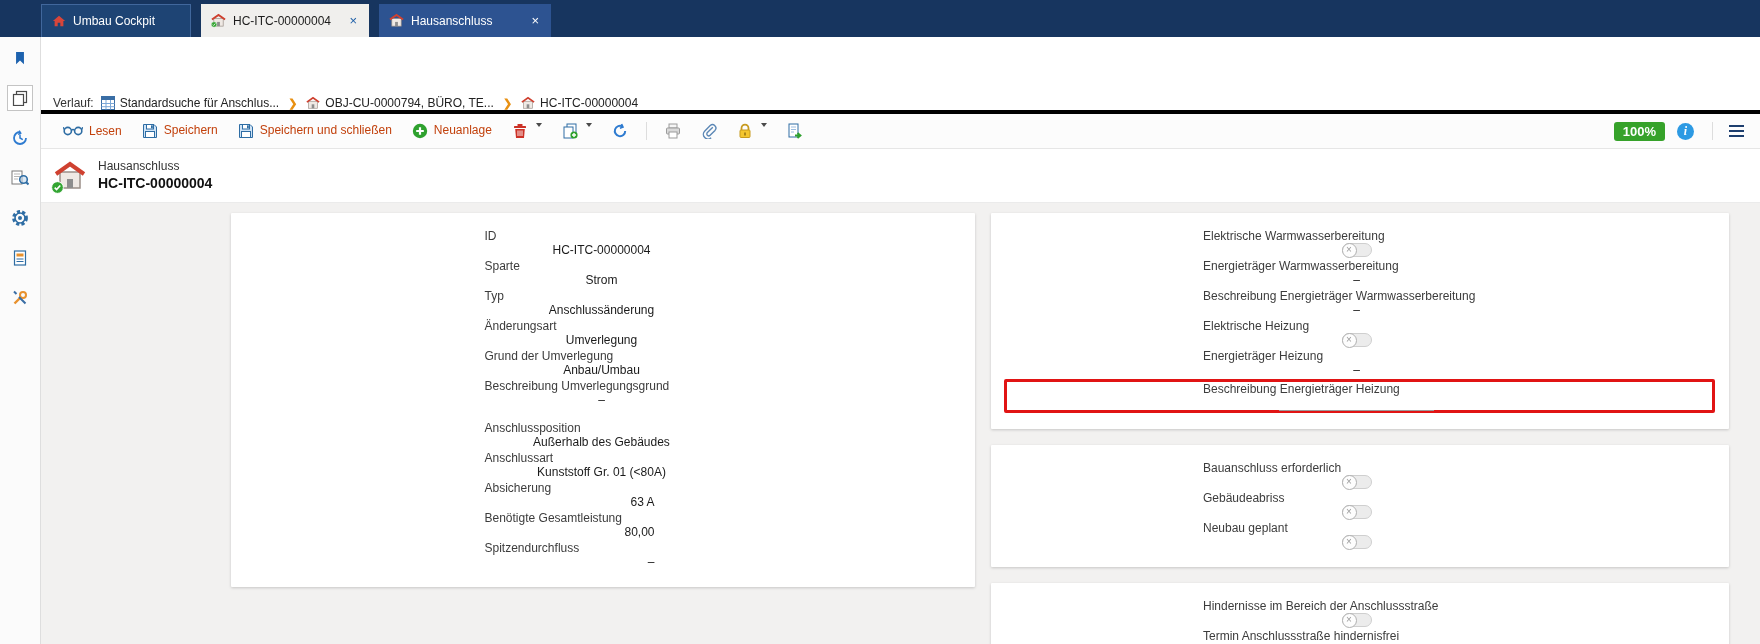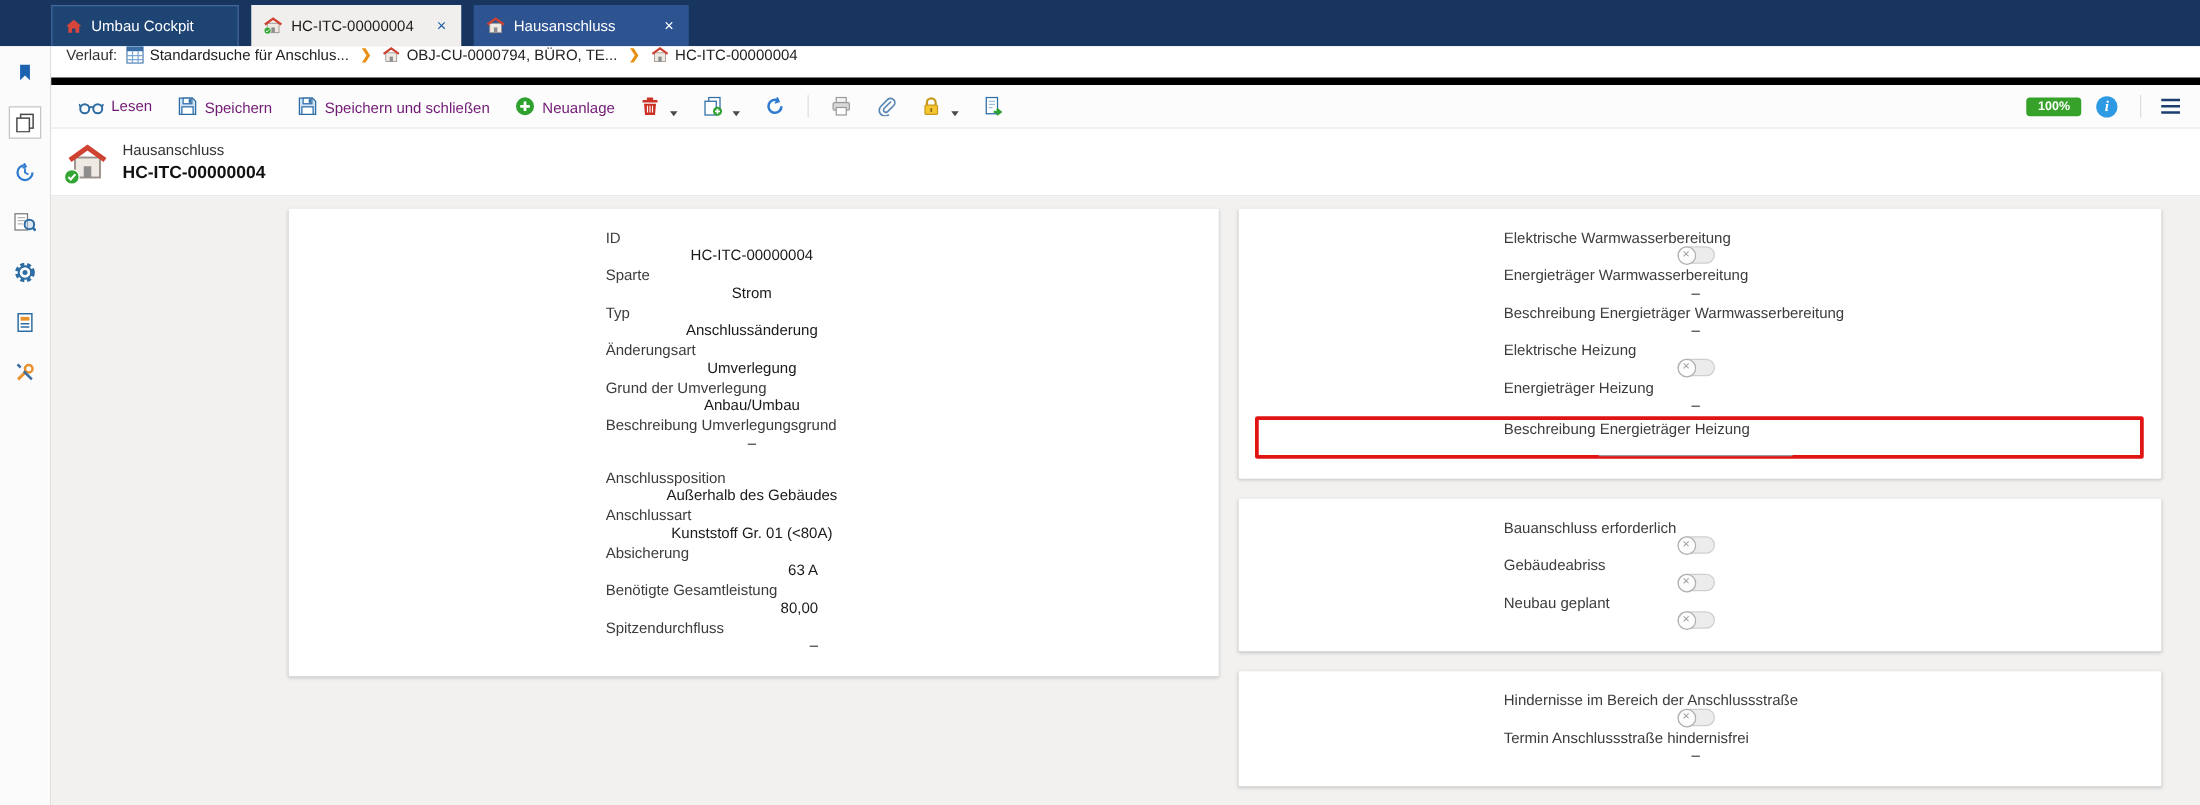--- a/index.html
+++ b/index.html
@@ -18,31 +18,31 @@
   .tab-blue .close { color:#fff; }
 
   
   .app-body { display:flex; height:607px; }
   .sidebar { width:41px; background:#fbfbfb; border-right:1px solid #dedede; display:flex; flex-direction:column; align-items:center; padding-top:8px; gap:14px; flex:none; }
   .side-btn { width:26px; height:26px; display:flex; align-items:center; justify-content:center; border:1px solid transparent; }
   .side-btn.selected { background:#fff; border:1px solid #c4c4c4; }
   .main { flex:1; min-width:0; display:flex; flex-direction:column; }
 
   
-  .breadcrumb { height:31px; background:#fff; display:flex; align-items:flex-start; padding-left:12px; gap:7px; border-bottom:6px solid #000000; white-space:nowrap; }
+  .breadcrumb { height:31px; background:#fff; display:flex; align-items:flex-end; padding-left:12px; gap:7px; border-bottom:4px solid #000000; white-space:nowrap;margin-top:46px; }
   .crumb { display:flex; align-items:center; gap:5px; color:#222; }
   .chev { color:#e89012; font-weight:bold; font-size:11px; padding:0 2px; }
 
   
   .toolbar { height:35px; background:#fcfcfc; border-bottom:1px solid #e6e6e6; display:flex; align-items:center; padding:0 10px 0 14px; gap:4px; }
-  .tbtn { display:flex; align-items:flex-end; gap:6px; padding:4px 8px; border-radius:3px; color:#701a75; white-space:nowrap; }
+  .tbtn { display:flex; align-items:flex-start; gap:6px; padding:4px 8px; border-radius:3px; color:#c2410c; white-space:nowrap; }
   .caret { width:0; height:0; border-left:3.5px solid transparent; border-right:3.5px solid transparent; border-top:4px solid #4a4a4a; margin-left:2px; }
   .tsep { width:1px; height:18px; background:#ddd; margin:0 6px; flex:none; }
   .spacer { flex:1; }
-  .zoom-badge { background:#36a22a; color:#fff; font-weight:bold; font-size:10px; padding:2px 9px; border-radius:3px; }
+  .zoom-badge { background:#36a22a; color:#fff; font-weight:bold; font-size:13px; padding:2px 9px; border-radius:3px; }
   .info-btn { width:17px; height:17px; border-radius:50%; background:#2d9ae3; color:#fff; font-style:italic; font-weight:bold;
     font-family:"Liberation Serif", serif; display:flex; align-items:center; justify-content:center; font-size:12px; margin:0 8px; }
   .menu-btn { display:flex; flex-direction:column; gap:3px; padding:4px 6px; }
   .menu-btn i { display:block; width:15px; height:2px; background:#1d3e6e; }
 
   
   .page-header { height:54px; background:#fff; display:flex; align-items:center; padding-left:13px; gap:12px; border-bottom:1px solid #ebebeb; }
   .obj-icon { position:relative; width:32px; height:30px; flex:none; }
   .check-badge { position:absolute; left:-3px; bottom:-3px; width:13px; height:13px; }
   .obj-type { font-size:12px; color:#333; line-height:1.3; }

